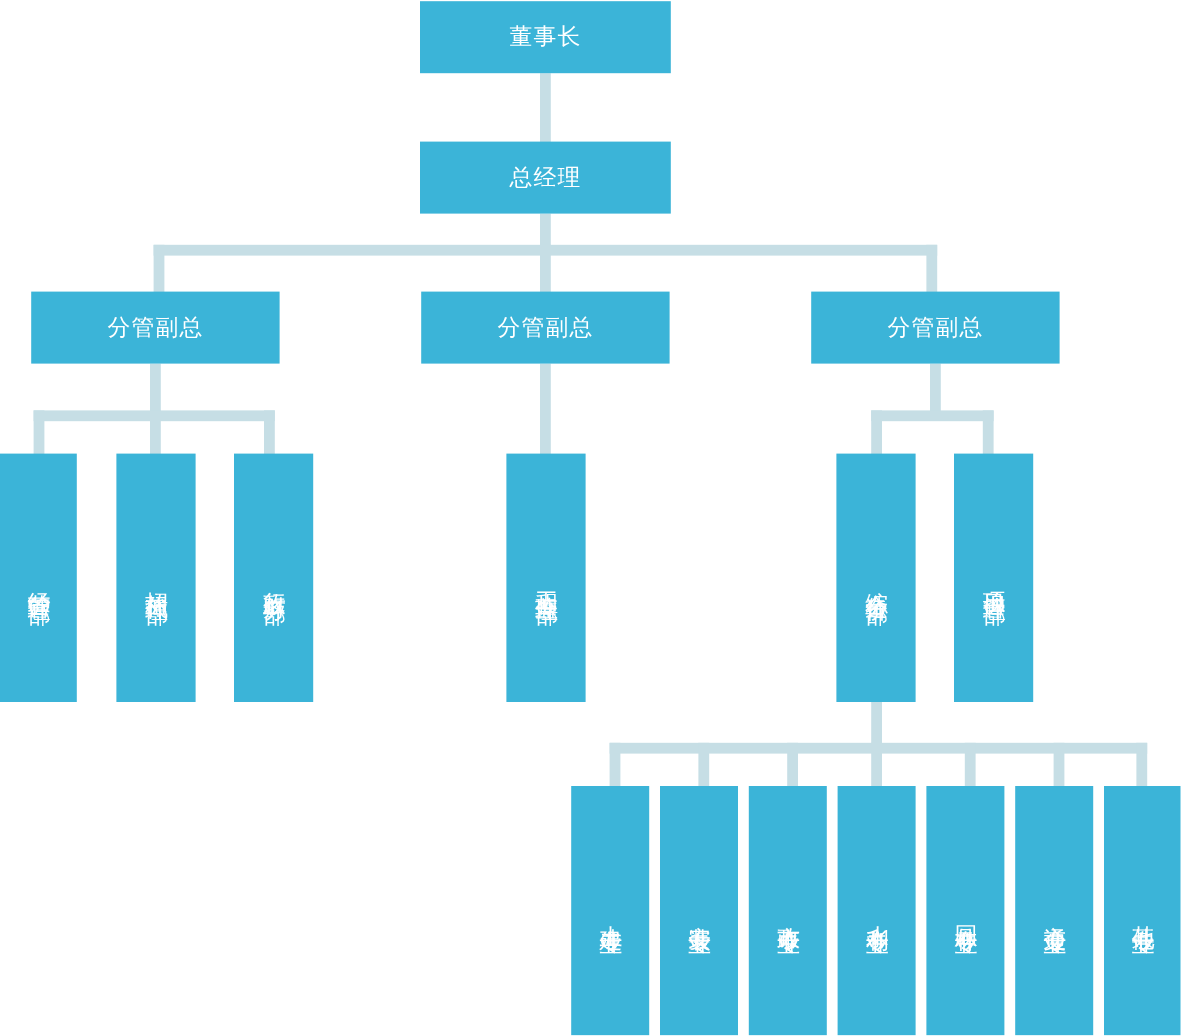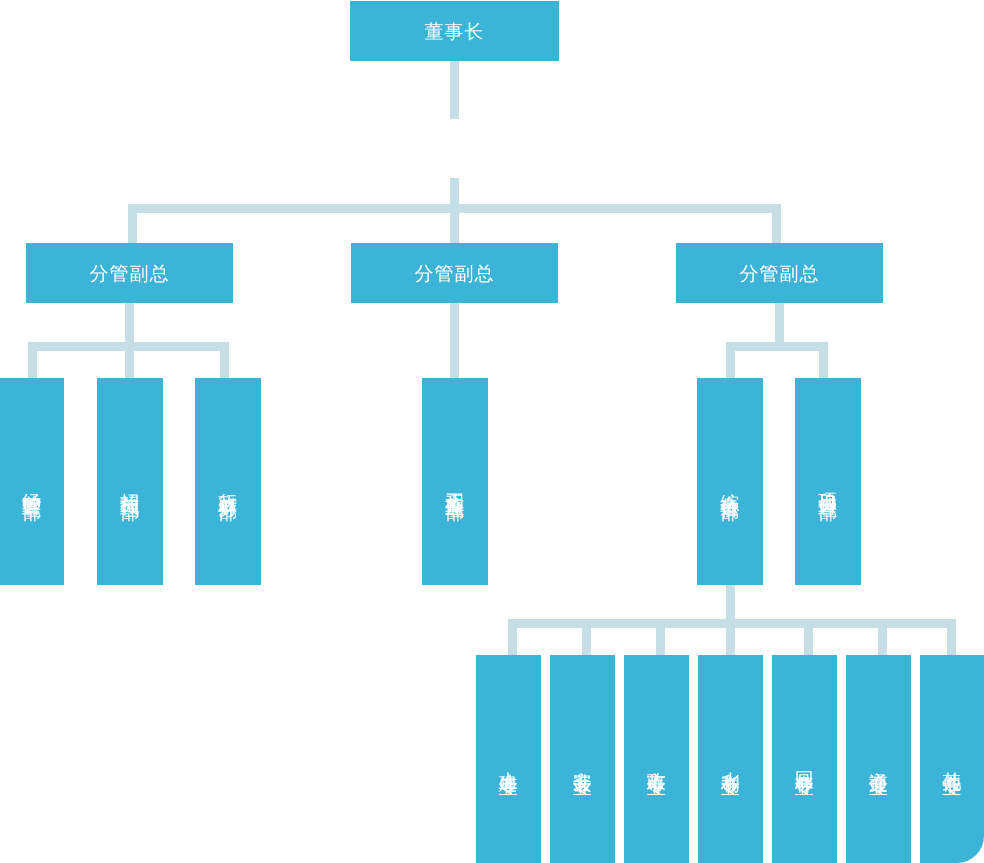--- a/index.html
+++ b/index.html
@@ -9,21 +9,20 @@
   }
   body {
     font-family: "DejaVu Sans", "Liberation Sans", sans-serif;
   }
   #chart-root {
     position: relative;
     width: 984px;
     height: 863px;
     overflow: hidden;
     background: #ffffff;
-    border-radius: 27px;
   }
   .node {
     position: absolute;
     background: #3bb4d8;
     color: #ffffff;
     display: flex;
     align-items: center;
     justify-content: center;
     box-sizing: border-box;
     z-index: 2;
@@ -72,20 +71,21 @@
     <div class="conn" style="left: 726px; top: 585px; width: 9px; height: 39px; background: rgb(198, 222, 229);"></div>
     <div class="conn" style="left: 508px; top: 619px; width: 448px; height: 9px; background: rgb(198, 222, 229);"></div>
     <div class="conn" style="left: 508px; top: 619px; width: 9px; height: 38px; background: rgb(198, 222, 229);"></div>
     <div class="conn" style="left: 582px; top: 619px; width: 9px; height: 38px; background: rgb(198, 222, 229);"></div>
     <div class="conn" style="left: 656px; top: 619px; width: 9px; height: 38px; background: rgb(198, 222, 229);"></div>
     <div class="conn" style="left: 726px; top: 619px; width: 9px; height: 38px; background: rgb(198, 222, 229);"></div>
     <div class="conn" style="left: 804px; top: 619px; width: 9px; height: 38px; background: rgb(198, 222, 229);"></div>
     <div class="conn" style="left: 878px; top: 619px; width: 9px; height: 38px; background: rgb(198, 222, 229);"></div>
     <div class="conn" style="left: 947px; top: 619px; width: 9px; height: 38px; background: rgb(198, 222, 229);"></div>
     <div class="node node-h" style="left: 350px; top: 1px; width: 209px; height: 60px; background: rgb(59, 180, 216); color: rgb(255, 255, 255);">董事长</div>
+    <div class="node node-h" style="left: 350px; top: 118px; width: 209px; height: 60px; background: rgb(59, 180, 216); color: rgb(255, 255, 255);">总经理</div>
     <div class="node node-h" style="left: 26px; top: 243px; width: 207px; height: 60px; background: rgb(59, 180, 216); color: rgb(255, 255, 255);">分管副总</div>
     <div class="node node-h" style="left: 351px; top: 243px; width: 207px; height: 60px; background: rgb(59, 180, 216); color: rgb(255, 255, 255);">分管副总</div>
     <div class="node node-h" style="left: 676px; top: 243px; width: 207px; height: 60px; background: rgb(59, 180, 216); color: rgb(255, 255, 255);">分管副总</div>
     <div class="node node-v" style="left: 0px; top: 378px; width: 64px; height: 207px; background: rgb(59, 180, 216); color: rgb(255, 255, 255);">经营管理部</div>
     <div class="node node-v" style="left: 97px; top: 378px; width: 66px; height: 207px; background: rgb(59, 180, 216); color: rgb(255, 255, 255);">招标代理部</div>
     <div class="node node-v" style="left: 195px; top: 378px; width: 66px; height: 207px; background: rgb(59, 180, 216); color: rgb(255, 255, 255);">行政财务部</div>
     <div class="node node-v" style="left: 422px; top: 378px; width: 66px; height: 207px; background: rgb(59, 180, 216); color: rgb(255, 255, 255);">工程监理部</div>
     <div class="node node-v" style="left: 697px; top: 378px; width: 66px; height: 207px; background: rgb(59, 180, 216); color: rgb(255, 255, 255);">综合造价部</div>
     <div class="node node-v" style="left: 795px; top: 378px; width: 66px; height: 207px; background: rgb(59, 180, 216); color: rgb(255, 255, 255);">项目管理部</div>
     <div class="node node-v" style="left: 476px; top: 655px; width: 65px; height: 208px; background: rgb(59, 180, 216); color: rgb(255, 255, 255);">土建专业</div>

